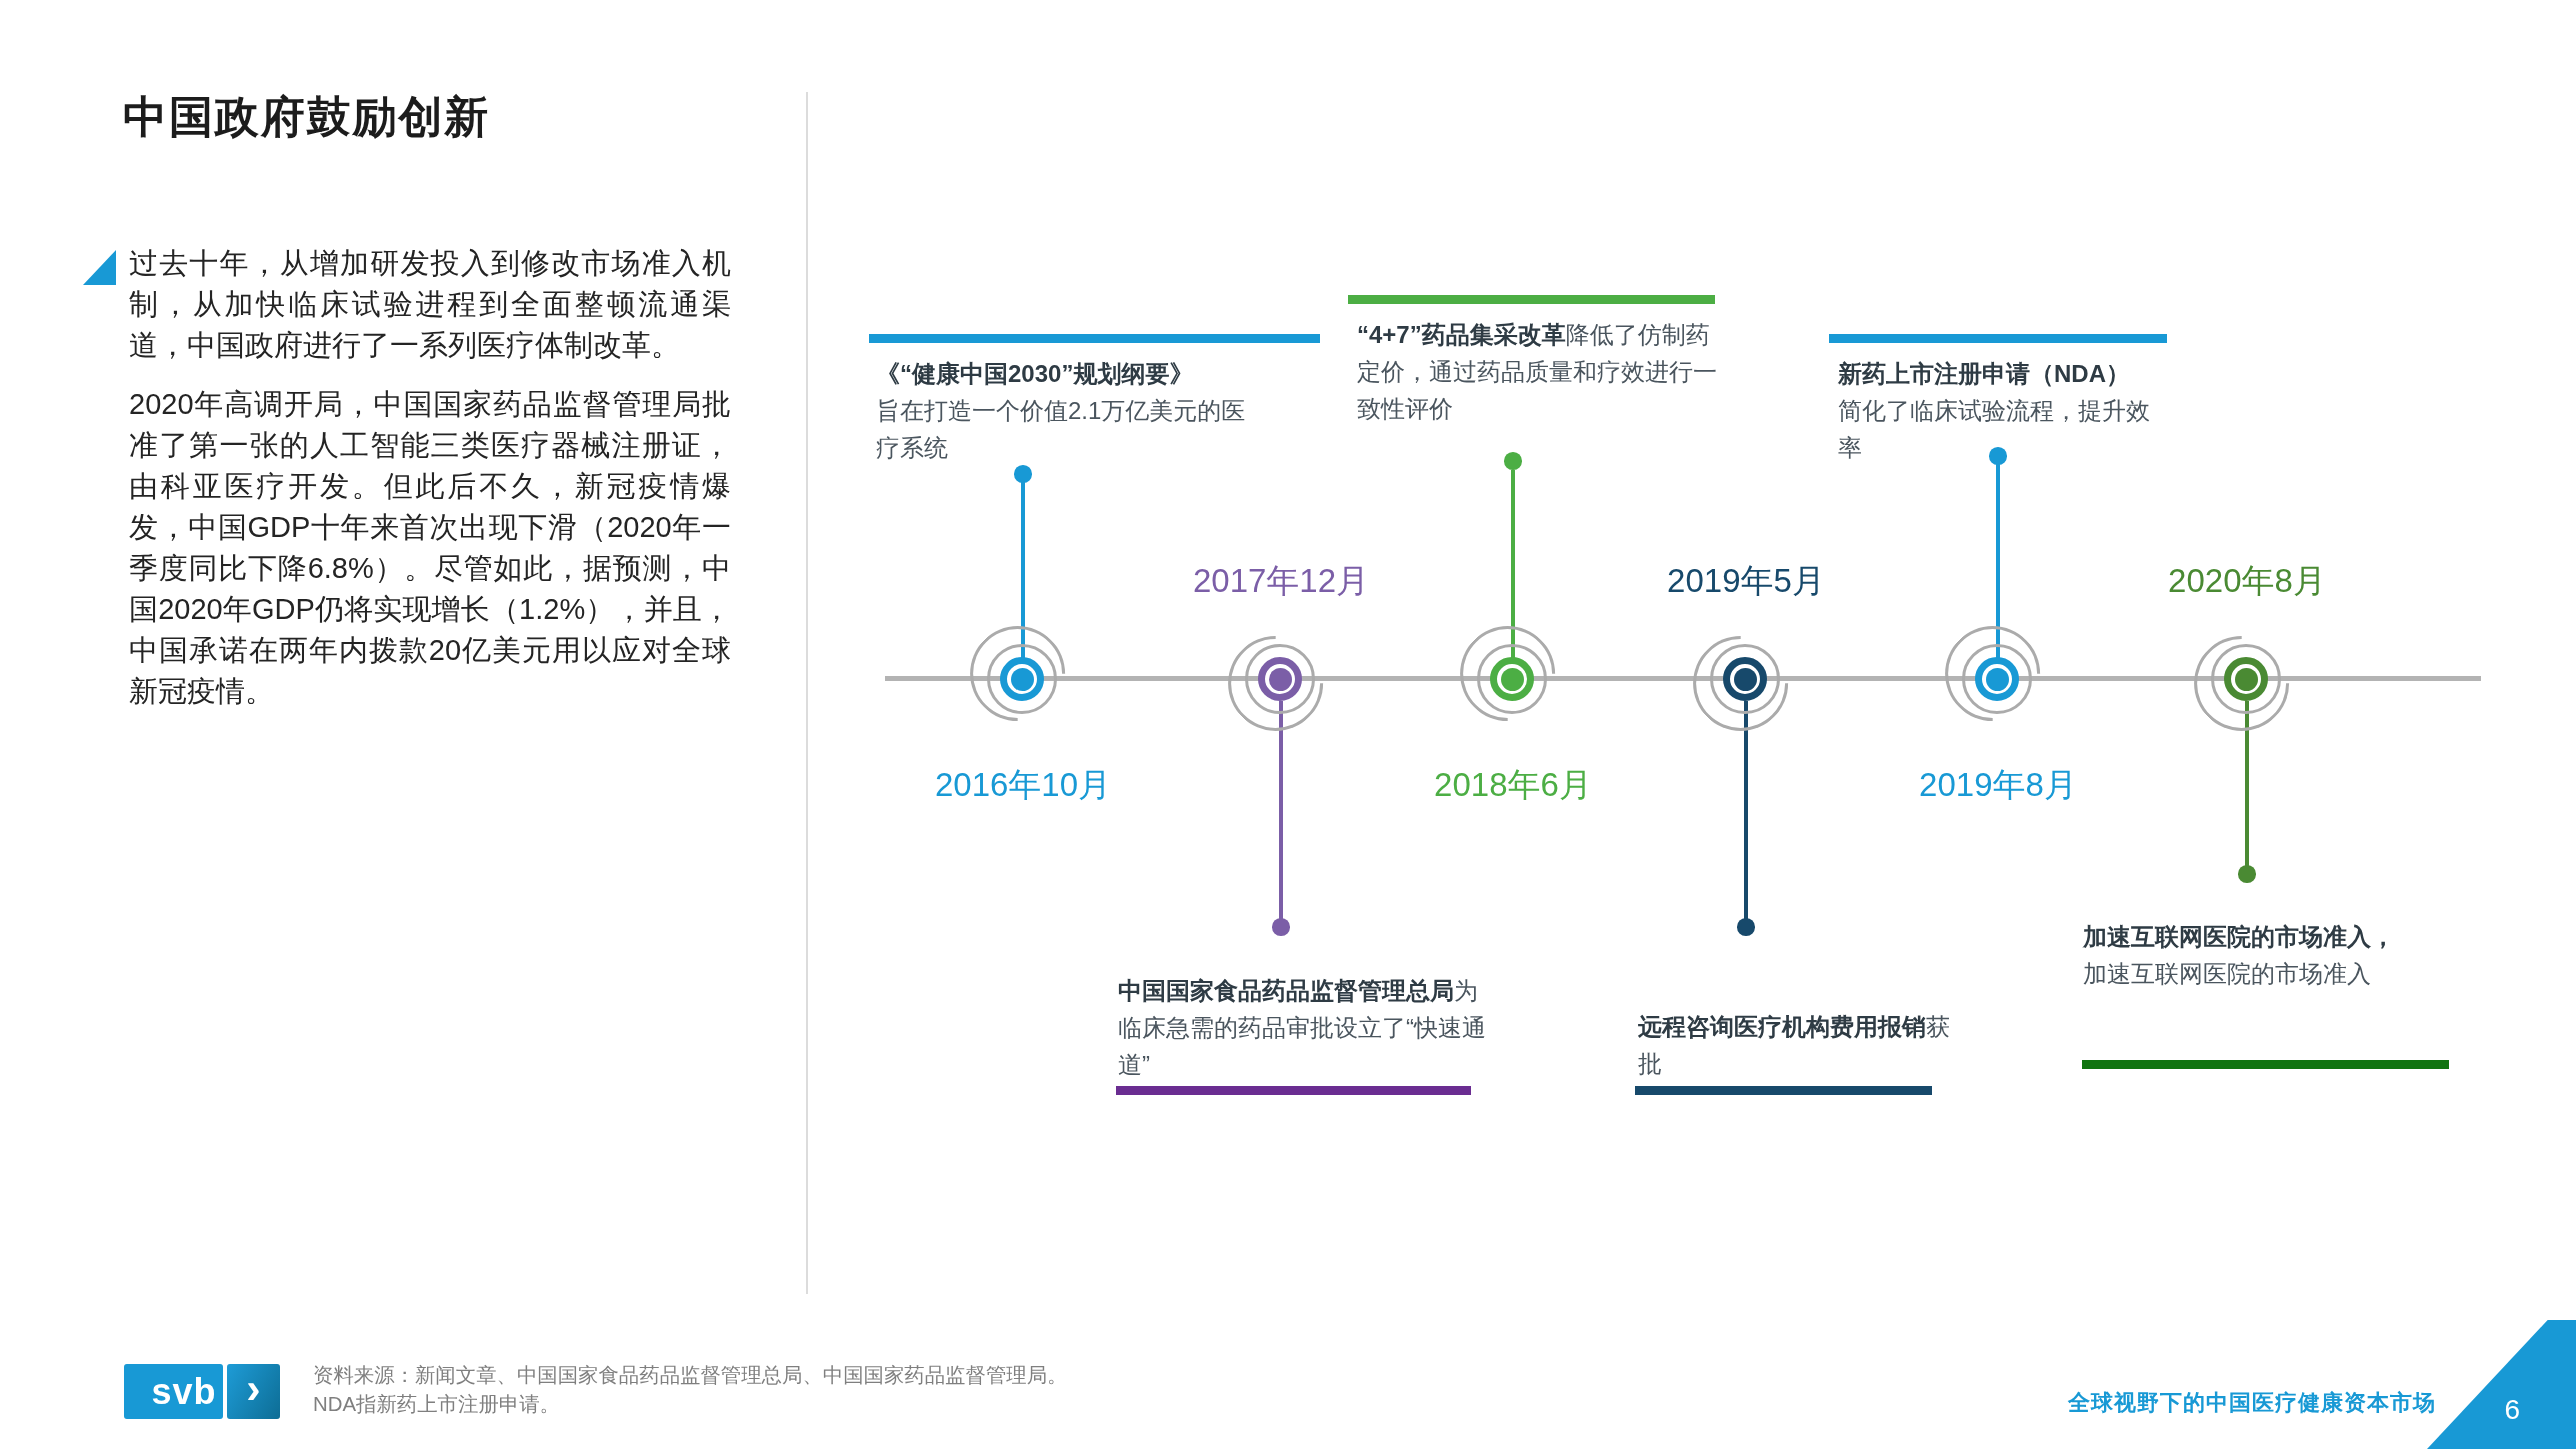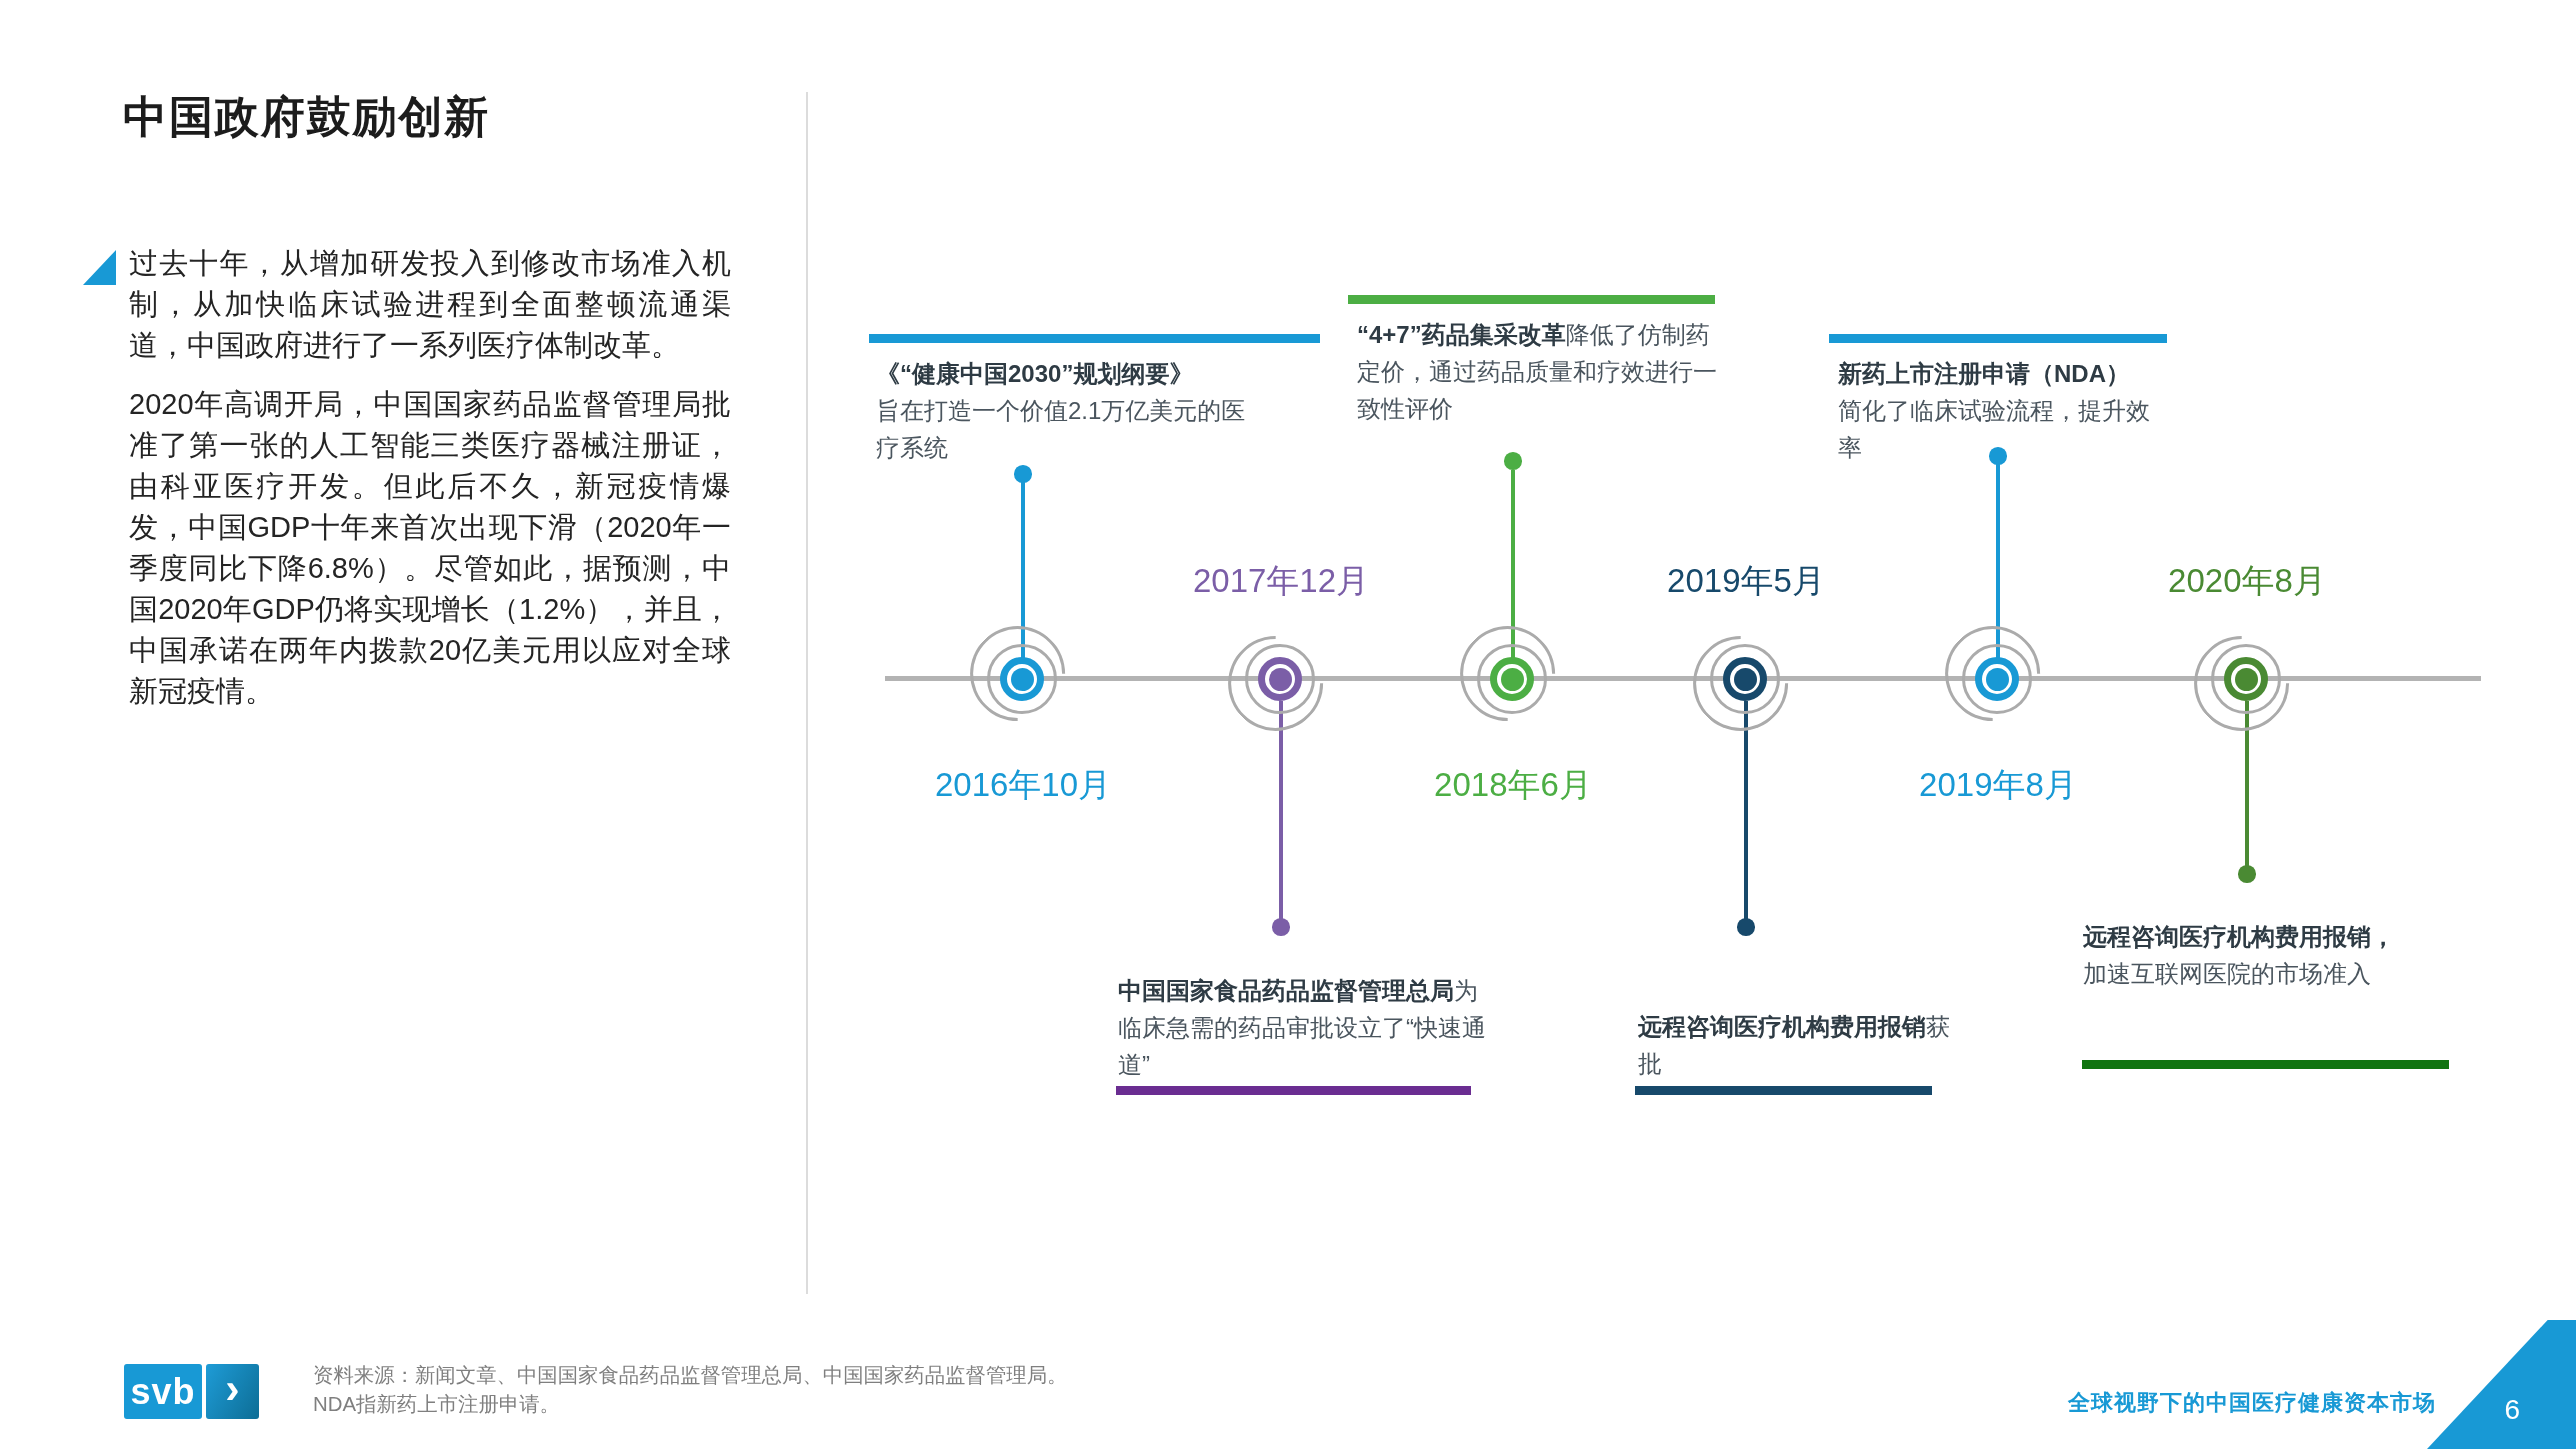--- a/index.html
+++ b/index.html
@@ -52,21 +52,21 @@
   .e3 .ann-text{left:-156px;top:316px;width:364px;}
   .e4 .ann-text{left:-108px;top:1008px;width:315px;}
   .e4 .bar{left:-111px;top:1086px;width:297px;}
   .e5 .bar{left:-169px;top:334px;width:338px;}
   .e5 .ann-text{left:-160px;top:355px;width:320px;}
   .e6 .ann-text{left:-164px;top:918px;width:379px;}
   .e6 .bar{left:-165px;top:1060px;width:367px;}
   
   .logo{position:absolute;left:124px;top:1364px;display:flex;}
   .logo-svb{width:78px;height:55px;background:#1899d5;color:#ffffff;font-weight:bold;font-size:36px;
-    display:flex;align-items:center;justify-content:center;border-radius:2.9px;letter-spacing:1px;}
+    display:flex;align-items:center;justify-content:center;border-radius:2.9px;letter-spacing:1px;padding-left:21px;}
   .logo-chev{width:53px;height:55px;margin-left:3.9px;background:linear-gradient(120deg,#1e9cd7 0%,#0d6d95 100%);
     color:#ffffff;font-weight:bold;font-size:43px;display:flex;align-items:center;justify-content:center;border-radius:2.9px;padding-bottom:5.8px;box-sizing:border-box;}
   .notes{position:absolute;left:313px;top:1361px;font-size:20.4px;line-height:29px;color:#7f7f7f;}
   .notes p{margin:0;}
   .report-title{position:absolute;right:140px;top:1388px;font-size:22px;font-weight:bold;color:#1899d5;white-space:nowrap;letter-spacing:1px;}
   .corner{position:absolute;right:0;bottom:0;width:149px;height:129px;background:#1899d5;
     -webkit-clip-path:polygon(81% 0,100% 0,100% 100%,0 100%);clip-path:polygon(81% 0,100% 0,100% 100%,0 100%);}
   .page-num{position:absolute;right:56px;bottom:23px;color:#ffffff;font-size:28px;}
 </style>
 </head>
@@ -139,21 +139,21 @@
     <div class="enddot"></div>
     <div class="stem"></div>
     <div class="node-arc"></div>
     <div class="node-gray"></div>
     <div class="node-ring"></div>
     <div class="node-dot"></div>
     <div class="date date-below">2019年8月</div>
   </div>
 
   <div class="event e6 down" style="--c: #4a8a33; --bar: #107410;">
-    <div class="ann-text"><b class="own-line">远程咨询医疗机构费用报销，</b><span>加速互联网医院的市场准入</span></div>
+    <div class="ann-text"><b class="own-line">加速互联网医院的市场准入，</b><span>加速互联网医院的市场准入</span></div>
     <div class="bar"></div>
     <div class="enddot"></div>
     <div class="stem"></div>
     <div class="node-arc"></div>
     <div class="node-gray"></div>
     <div class="node-ring"></div>
     <div class="node-dot"></div>
     <div class="date date-above">2020年8月</div>
   </div>
 

